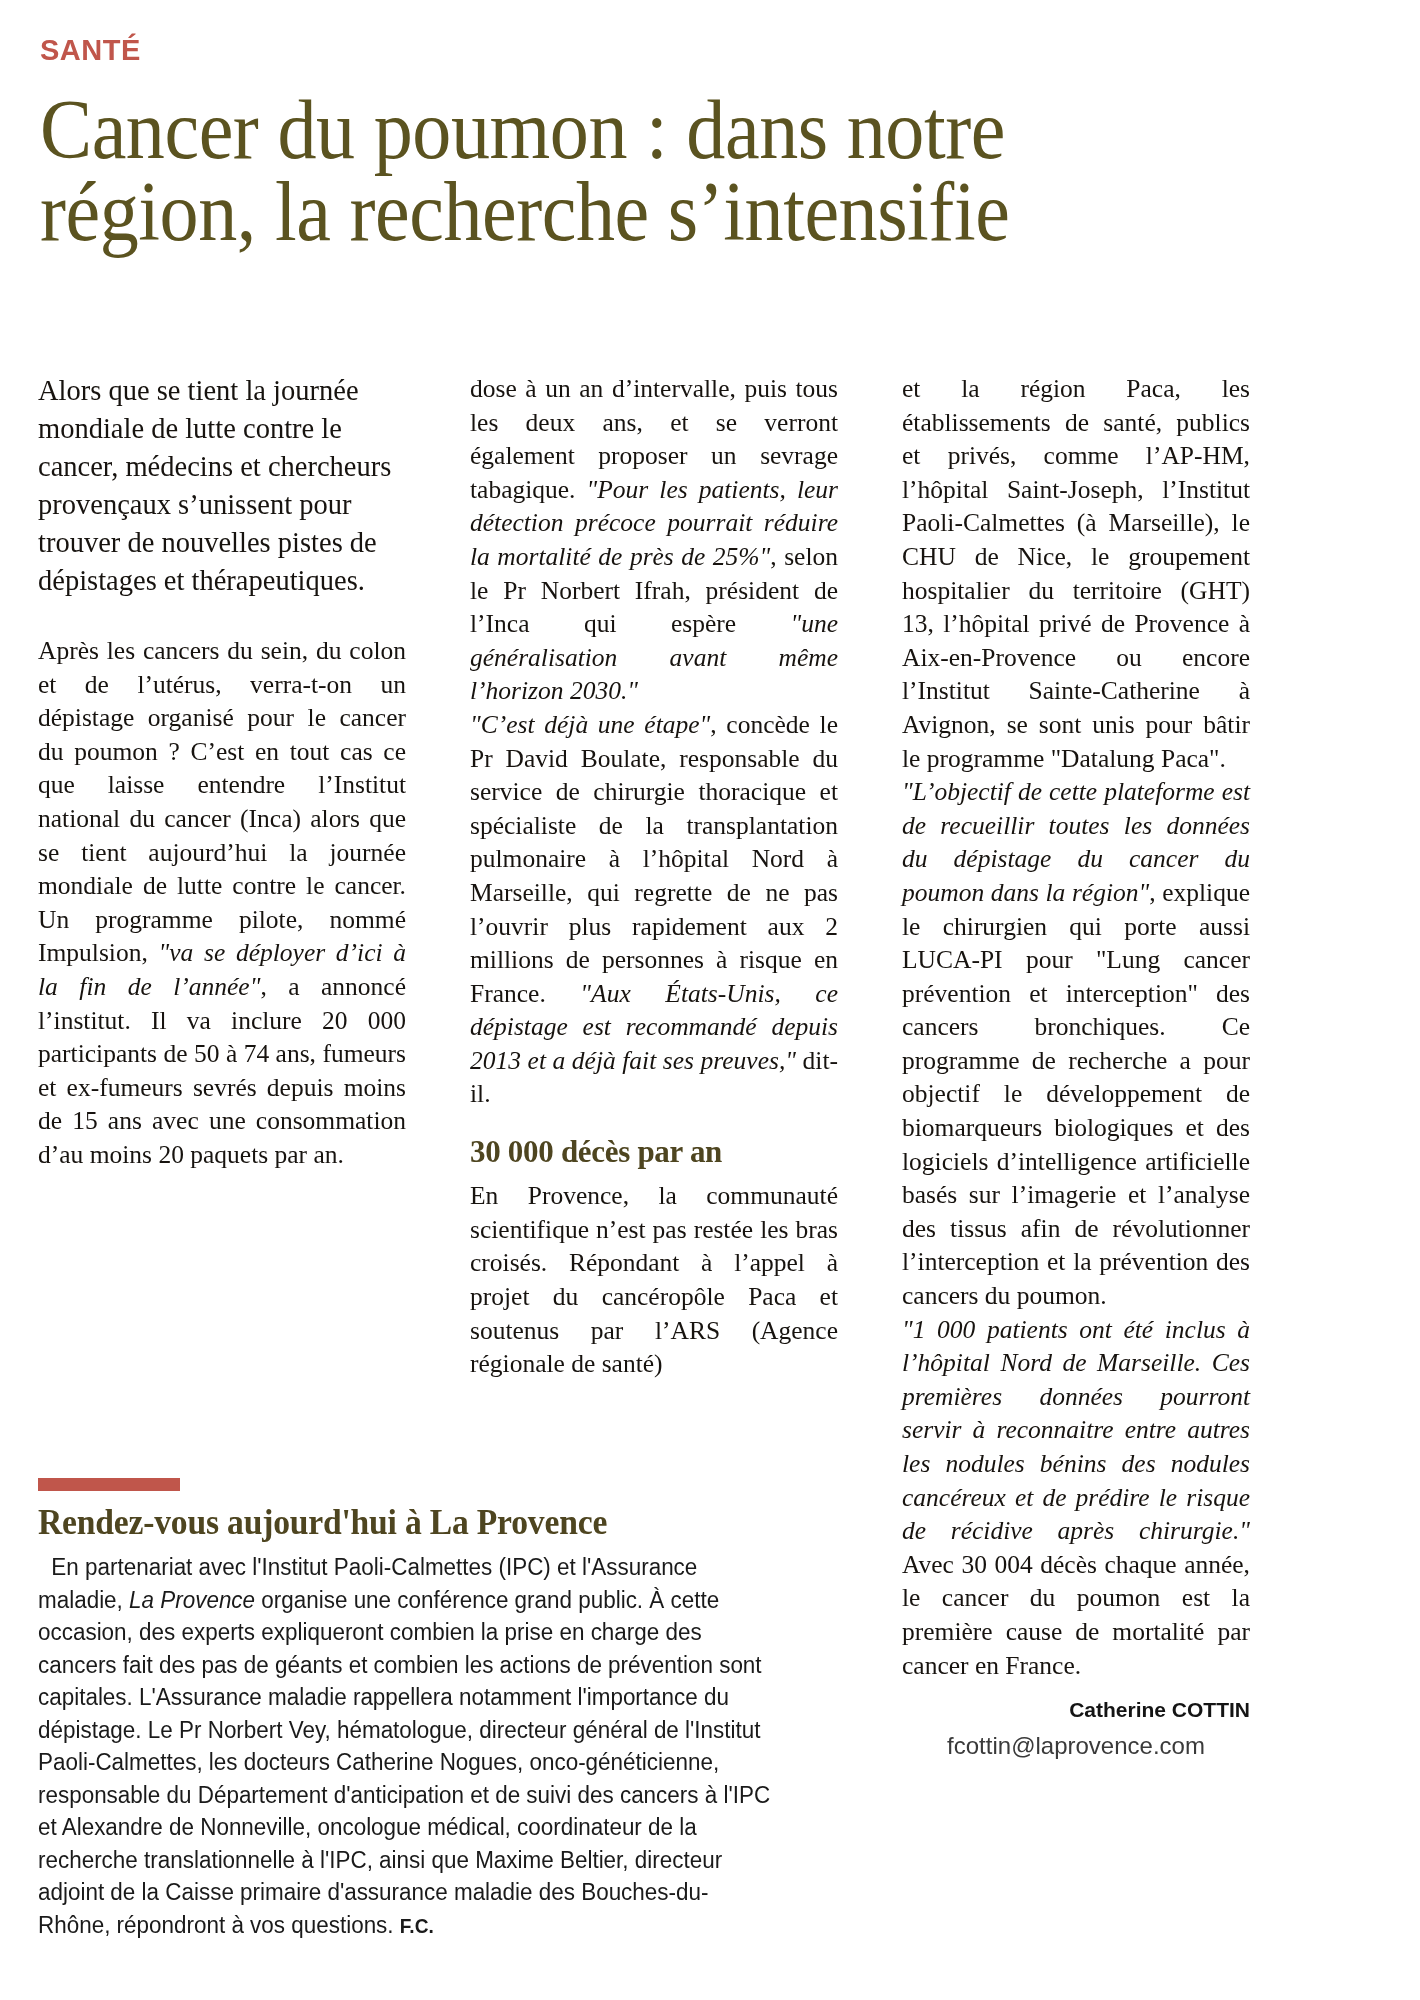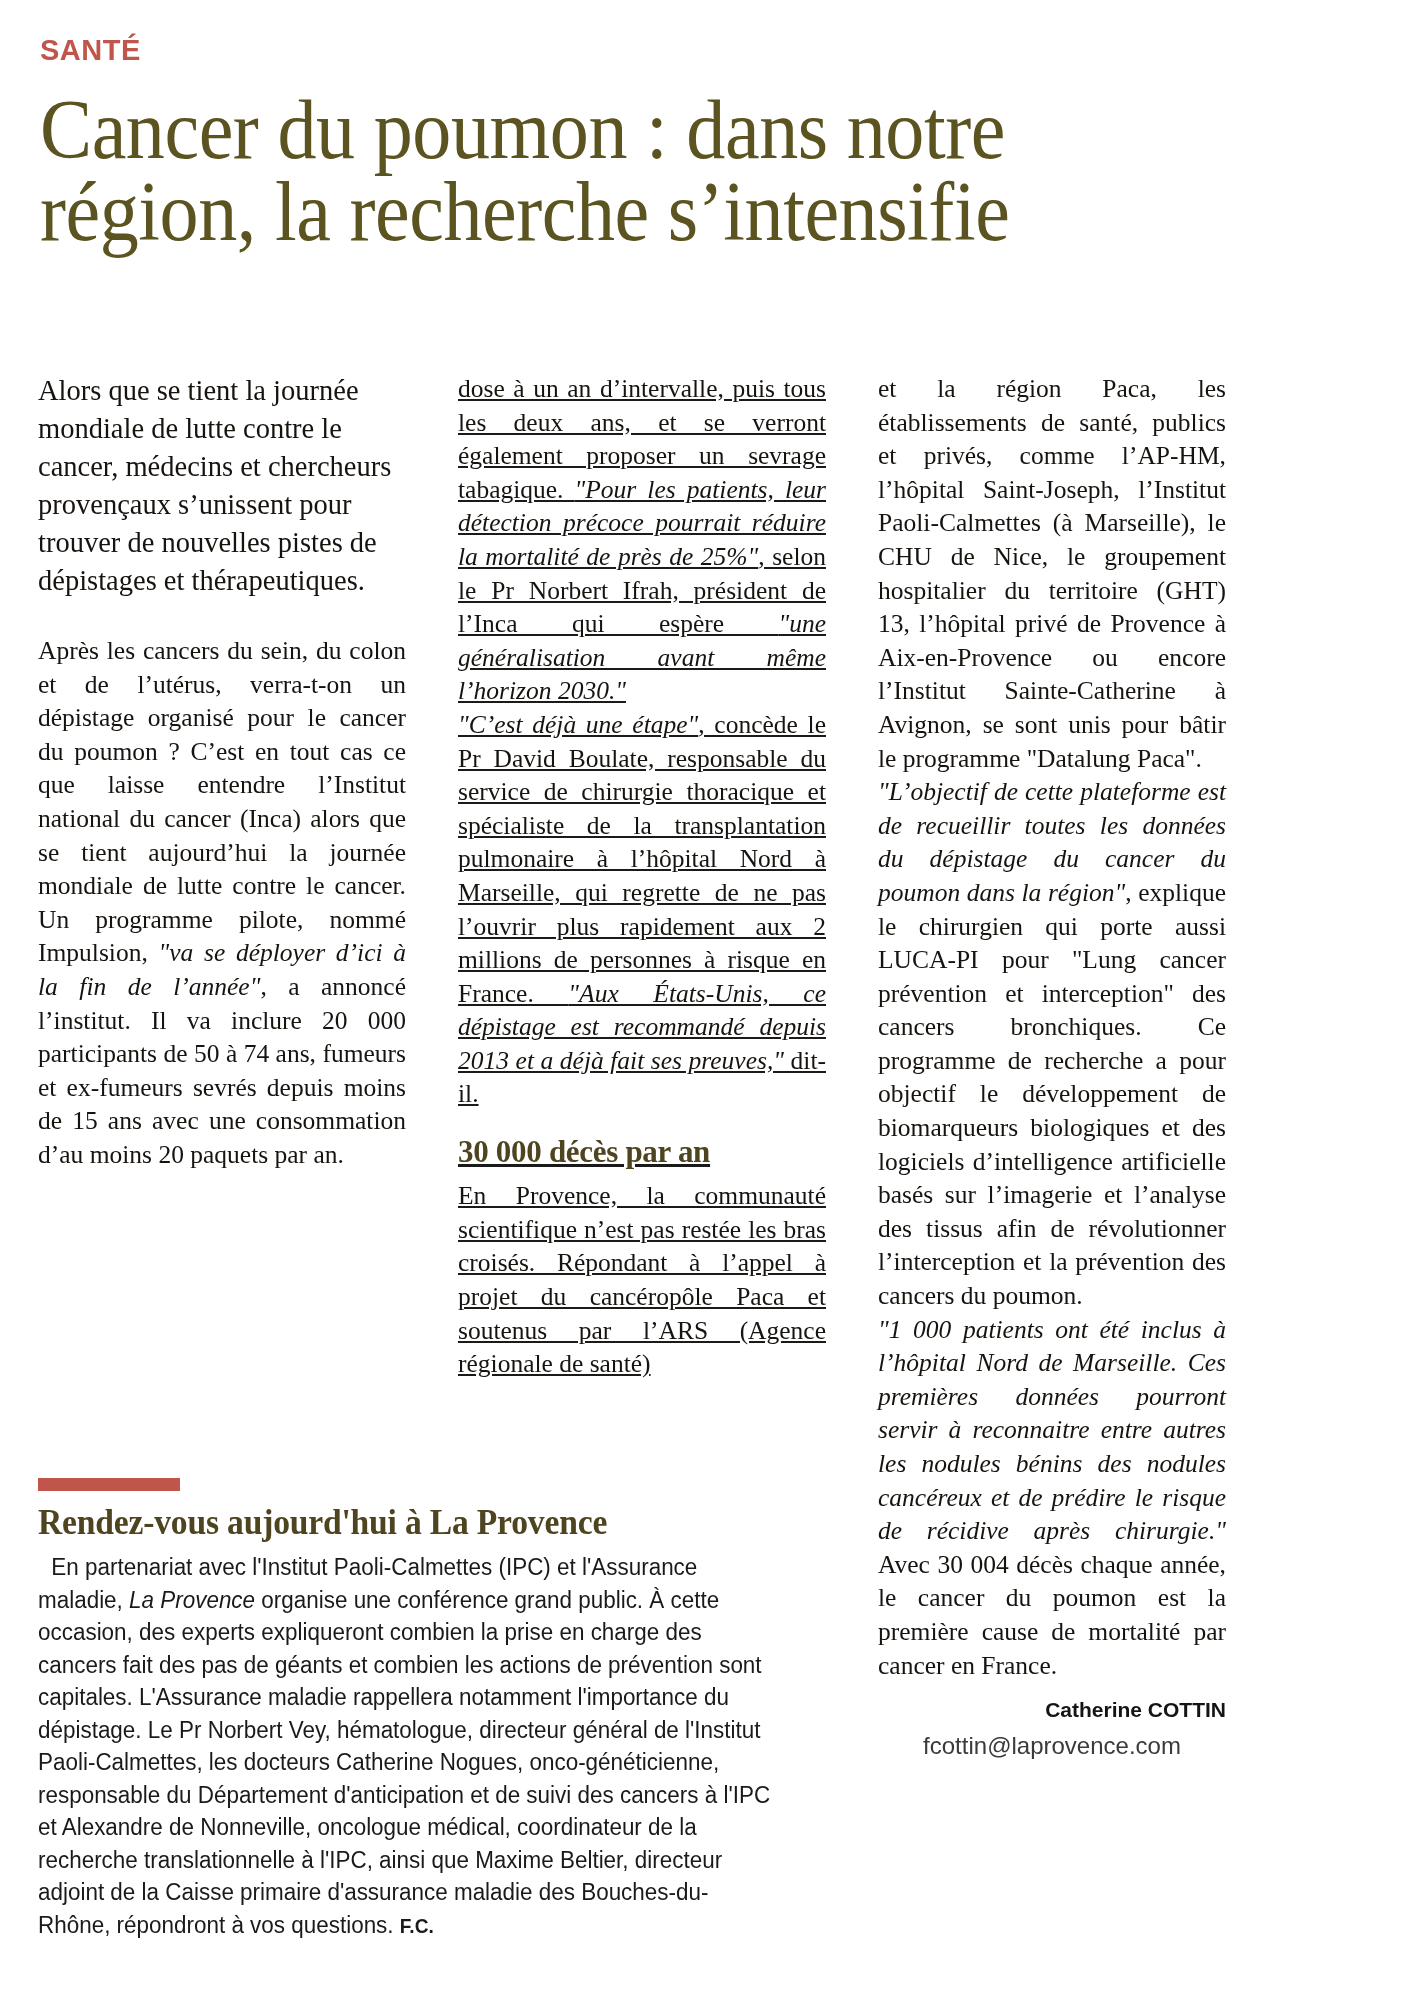--- a/index.html
+++ b/index.html
@@ -53,30 +53,30 @@
   }
   .headline .hl-line { display: block; }
 
   
   .columns {
     position: absolute;
     left: 38px;
     top: 372px;
     width: 1344px;
     display: flex;
-    gap: 0;
+    gap: 12px;
   }
   .col {
     width: 368px;
     margin-right: 52px;
   }
   .col:last-child { margin-right: 0; }
 
   .col-1 { width: 368px; }
-  .col-2 { width: 368px; text-decoration: underline; }
+  .col-2 { width: 368px; }
   .col-3 { width: 348px; }
 
   p.body {
     margin: 0;
     font-size: 25.5px;
     line-height: 33.6px;
     text-align: justify;
     text-justify: inter-word;
     hyphens: manual;
     color: #17130f;

